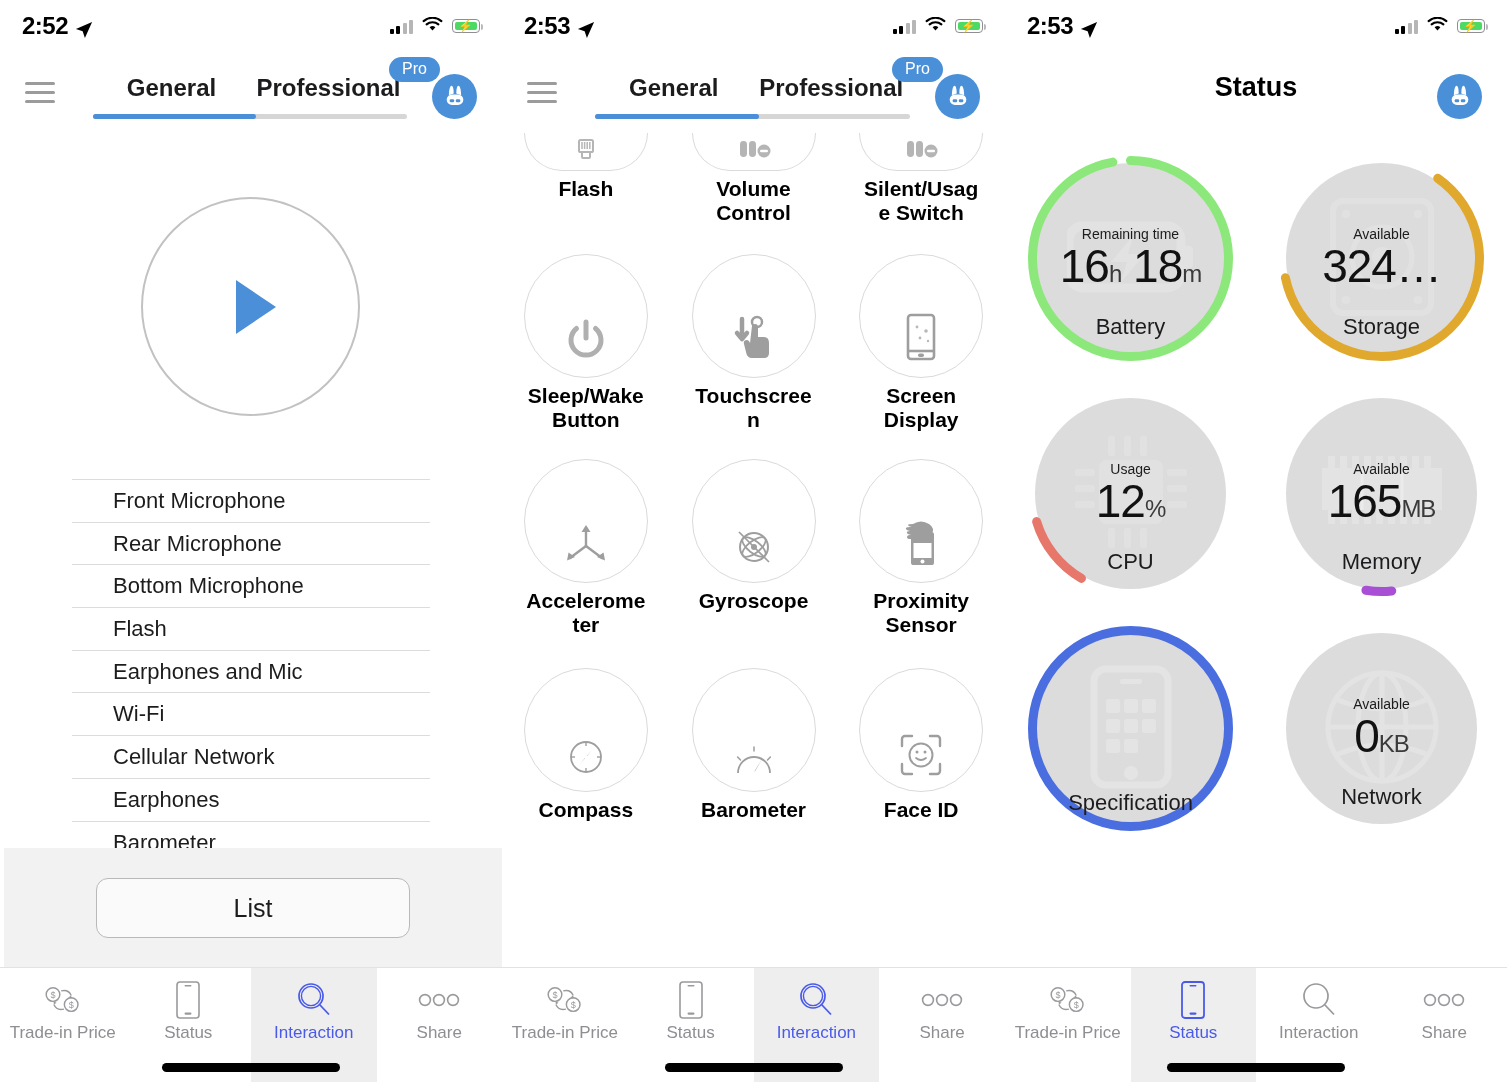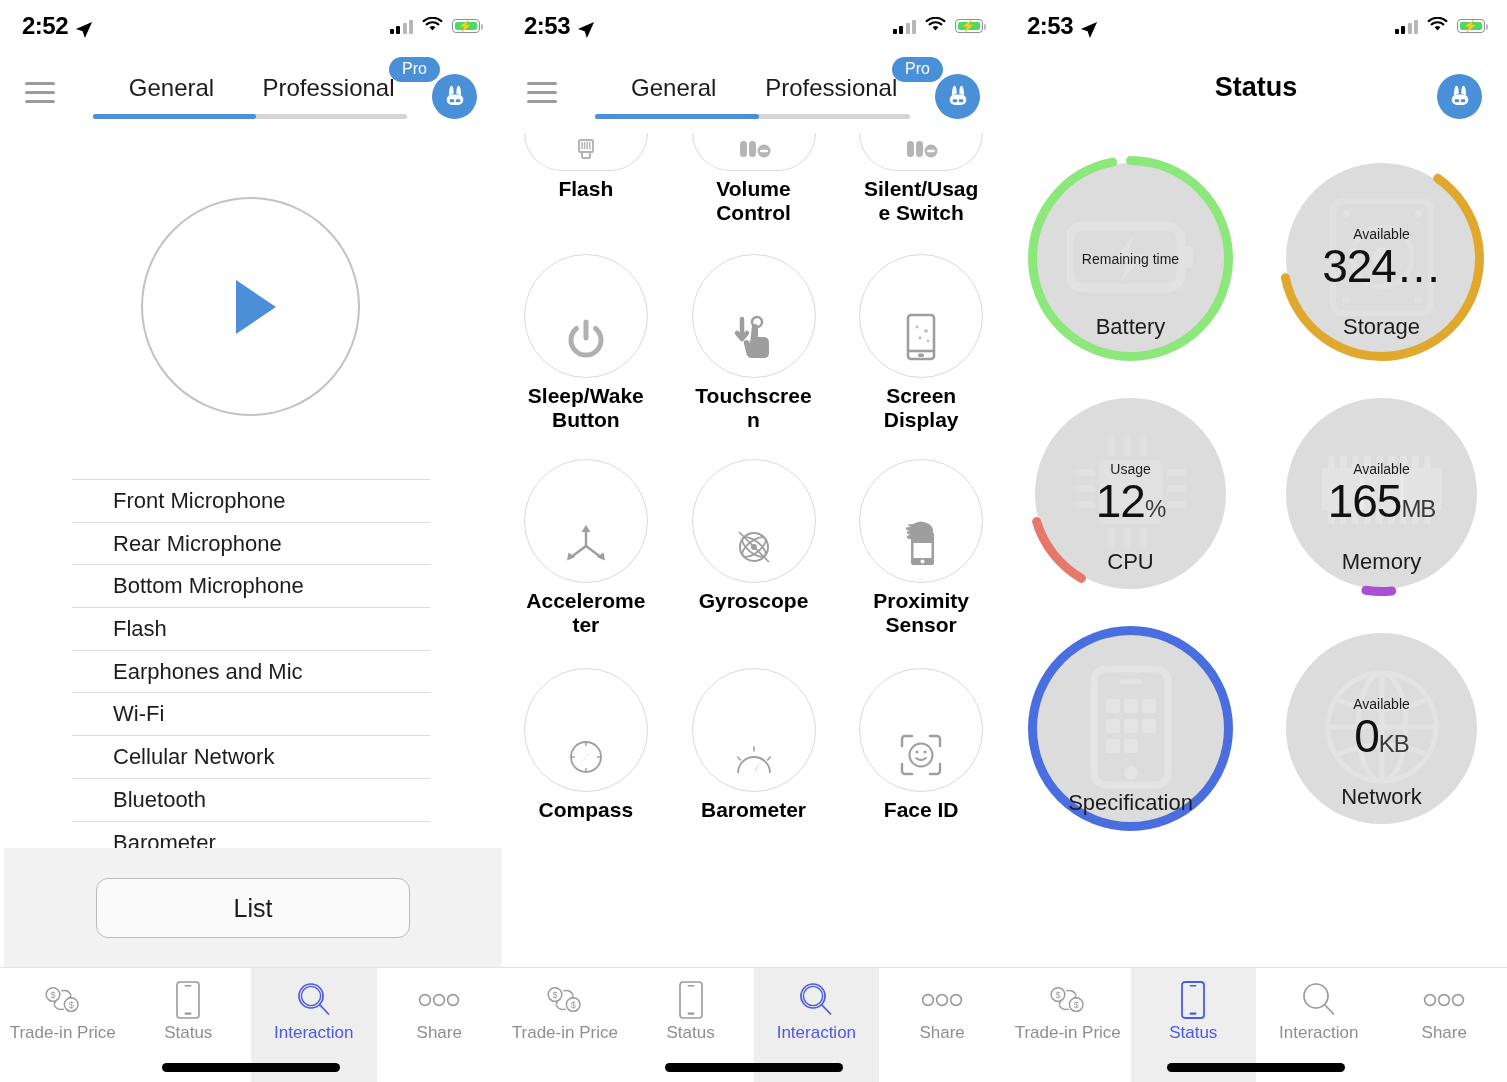--- a/index.html
+++ b/index.html
@@ -21,21 +21,21 @@
   .sig i:nth-child(3){height:11px;background:#b6b6b6;} .sig i:nth-child(4){height:14px;background:#b6b6b6;}
   .battery { position:relative; width:28px; height:14px; border:1.6px solid #8e8e93; border-radius:4px; }
   .battery::after{content:"";position:absolute;right:-4px;top:4px;width:2px;height:6px;background:#b9b9bb;border-radius:0 2px 2px 0;}
   .battery .fill{position:absolute;inset:1.6px;background:#4cd964;border-radius:2px;}
   .battery .bolt{position:absolute;left:50%;top:50%;transform:translate(-50%,-50%);font-size:12px;color:#fff;line-height:1;font-weight:bold;}
 
   
   .topbar { position:absolute; top:60px; left:0; right:0; height:72px; }
   .hamburger { position:absolute; left:25px; top:22px; width:30px; display:flex; flex-direction:column; gap:6px; cursor:pointer;}
   .hamburger span { display:block; height:3px; background:#9b9b9b; border-radius:2px; }
-  .seg { position:absolute; left:93px; right:95px; top:14px; }
+  .seg { position:absolute; left:93px; right:95px; top:14px;font-weight:bold; }
   .seg-labels { display:flex; }
   .seg-labels > div { flex:1; text-align:center; font-size:24px; color:#1c1c1e; }
   .seg-track { margin-top:12px; height:5px; background:#d6d6d6; border-radius:3px; position:relative; }
   .seg-track > i { position:absolute; left:0; top:0; height:5px; width:52%; background:#4a8fd8; border-radius:3px; }
   .pro-badge { position:absolute; right:62px; top:-3px; background:#4a90d9; color:#fff;
       font-size:16px; padding:3px 13px 4px; border-radius:14px; }
   .bunny { position:absolute; right:25px; top:14px; width:45px; height:45px; border-radius:50%;
      background:#4a90d9; display:flex; align-items:center; justify-content:center; cursor:pointer;}
 
   
@@ -156,21 +156,21 @@
     </div>
 
     <div class="list">
       <div class="row">Front Microphone</div>
       <div class="row">Rear Microphone</div>
       <div class="row">Bottom Microphone</div>
       <div class="row">Flash</div>
       <div class="row">Earphones and Mic</div>
       <div class="row">Wi-Fi</div>
       <div class="row">Cellular Network</div>
-      <div class="row">Bluetooth</div>
+      <div class="row">Earphones</div>
       <div class="row">Barometer</div>
     </div>
 
     <div class="footer">
       <div class="bigbtn">List</div>
     </div>
 
     <div class="tabbar">
       <div class="tab">
         <div class="ticon">
@@ -556,20 +556,21 @@
           </svg>
           <div class="bgicon">
             <svg width="128" height="78" viewBox="0 0 128 78">
                 <rect x="2" y="8" width="112" height="62" rx="14" stroke="#eaeaea" stroke-width="9" fill="none"></rect>
                 <rect x="116" y="28" width="10" height="22" rx="4" fill="#eaeaea"></rect>
                 <path d="M66 18 l-22 26 h16 l-6 20 l24 -28 h-17z" fill="#eaeaea"></path>
               </svg>
           </div>
           <div class="txtwrap">
             <div class="sd-top">Remaining time</div>
+            <div class="sd-val"><span>16</span><sub>h</sub>&nbsp;<span>18</span><sub>m</sub></div>
           </div>
           <div class="sd-bottom">Battery</div>
         </div>
 
         <div class="sdial">
           <div class="disc"></div>
           <svg class="ring" viewBox="0 0 207 207">
             <circle cx="103.5" cy="103.5" r="98" fill="none" stroke="#e0a92e" stroke-width="9" stroke-dasharray="382 618" stroke-linecap="round" transform="rotate(-55 103.5 103.5)"></circle>
           </svg>
           <div class="bgicon">

